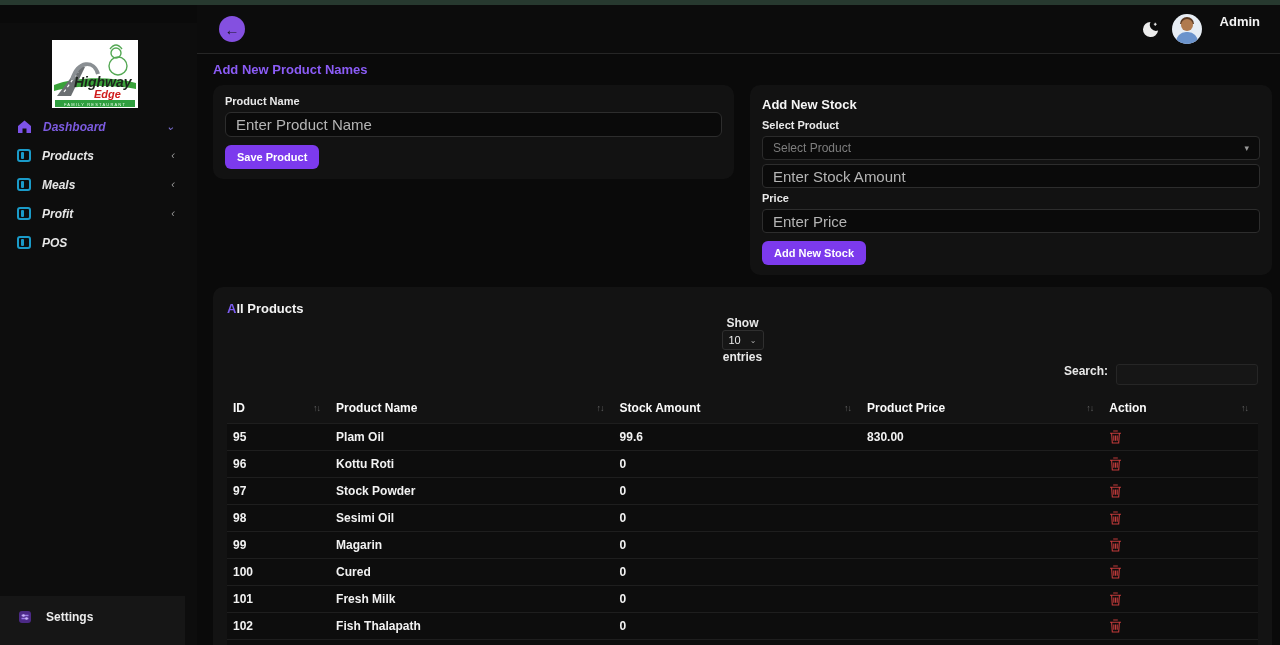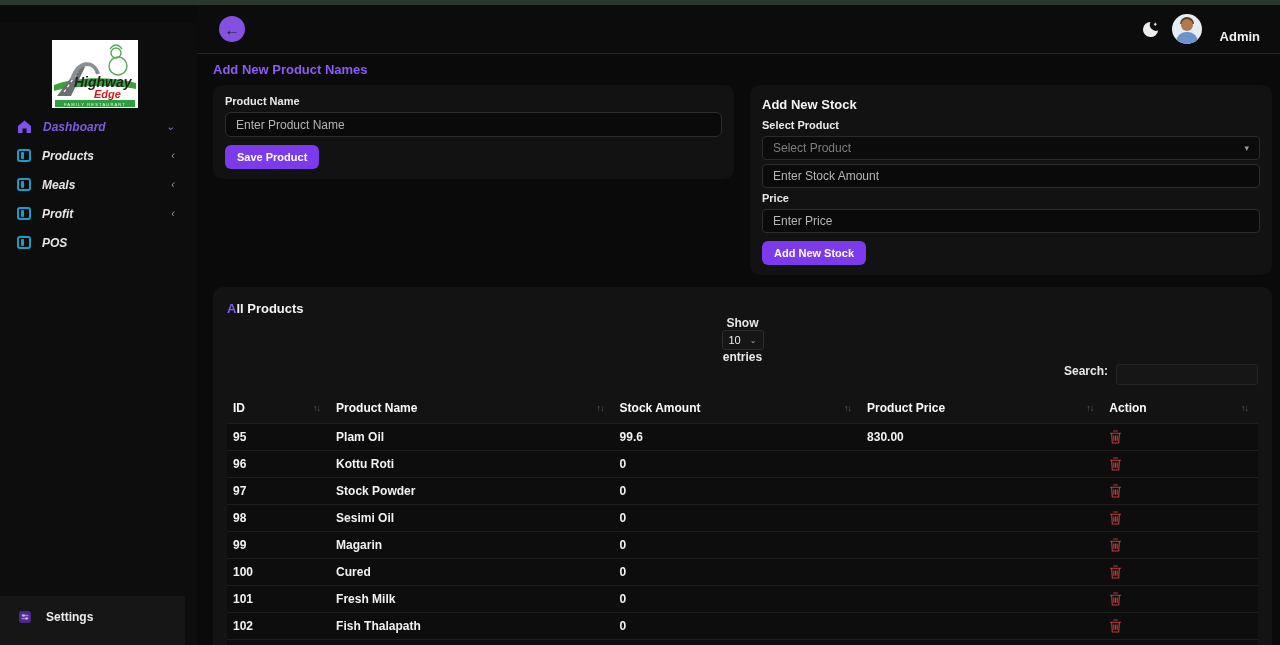--- a/index.html
+++ b/index.html
@@ -31,36 +31,36 @@
   .sidebar-footer{position:absolute;left:0;bottom:0;width:185px;height:67px;background:#161616;padding-top:7px;}
   .footer-item{display:flex;align-items:center;height:27px;padding-left:18px;cursor:pointer;}
   .footer-item .mi-label{font-size:12px;font-weight:600;color:#ececec;margin-left:14px;}
   
   .topbar{position:absolute;left:197px;top:5px;width:1083px;height:49px;background:#0c0c0c;
     border-bottom:1px solid #262626;display:flex;align-items:center;padding:0 20px 0 22px;}
   .back-btn{width:26px;height:26px;border-radius:50%;background:#8450e0;border:none;
     color:#16161d;font-size:15px;font-weight:bold;display:flex;align-items:center;justify-content:center;cursor:pointer;line-height:1;}
   .topbar-right{margin-left:auto;display:flex;align-items:center;gap:12px;}
   .moon-btn{background:none;border:none;cursor:pointer;display:flex;align-items:center;}
-  .user-menu{display:flex;align-items:flex-end;gap:18px;cursor:pointer;}
+  .user-menu{display:flex;align-items:flex-start;gap:18px;cursor:pointer;}
   .avatar{width:30px;height:30px;border-radius:50%;background:#e7edf4;overflow:hidden;position:relative;flex:none;}
   .avatar .head{position:absolute;left:9px;top:5px;width:12px;height:12px;border-radius:50%;background:#b07a4e;}
   .avatar .hair{position:absolute;left:8px;top:3px;width:14px;height:7px;border-radius:7px 7px 0 0;background:#5b3a22;}
   .avatar .body{position:absolute;left:4px;top:18px;width:22px;height:14px;border-radius:10px 10px 0 0;background:#6b93cc;}
   .user-name{font-size:13px;font-weight:700;color:#f2f2f2;}
   
   .main{position:absolute;left:197px;top:54px;width:1083px;height:591px;padding:8px 8px 0 16px;overflow:hidden;}
   .section-heading{font-size:13px;font-weight:700;color:#8b5cf6;margin-bottom:8px;}
   .cards-row{display:flex;gap:16px;align-items:flex-start;}
   .card{background:#121212;border-radius:10px;}
   .card-add-product{width:521px;padding:10px 12px;}
   .card-add-stock{flex:1;padding:12px 12px 10px 12px;}
   .field-label{font-size:11px;font-weight:700;color:#e9e9e9;margin-bottom:5px;display:block;}
   .text-input{width:100%;height:25px;background:#0a0a0a;border:1px solid #2d2d2d;border-radius:6px;
-    color:#ddd;font-size:12px;font-family:"Liberation Sans",sans-serif;padding:0 10px;}
+    color:#ddd;font-size:15px;font-family:"Liberation Sans",sans-serif;padding:0 10px;}
   .text-input::placeholder{color:#b5b5b5;opacity:1;}
   .card-add-stock .text-input{height:24px;border-radius:4px;}
   .btn-purple{margin-top:8px;background:#7c3aed;color:#fff;border:none;border-radius:6px;
     font-size:11px;font-weight:700;font-family:"Liberation Sans",sans-serif;padding:6px 12px;cursor:pointer;}
   .card-heading{font-size:13px;font-weight:700;color:#f5f5f5;margin-bottom:7px;}
   .form-group{margin-top:4px;}
   .fake-select{position:relative;width:100%;height:24px;background:#0b0b0b;border:1px solid #2b2b2b;border-radius:4px;
     display:flex;align-items:center;padding:0 10px;cursor:pointer;}
   .fake-select .sel-text{font-size:12px;color:#7e7e7e;}
   .fake-select .caret{position:absolute;right:10px;font-size:9px;color:#999;}

